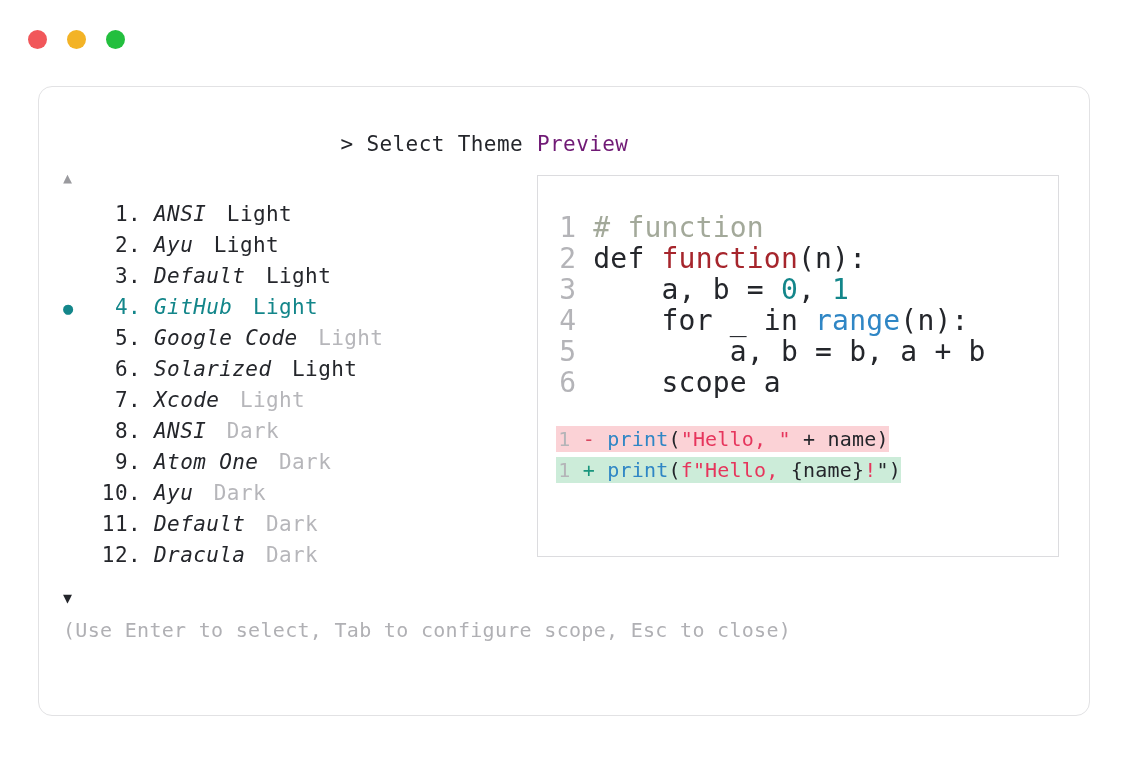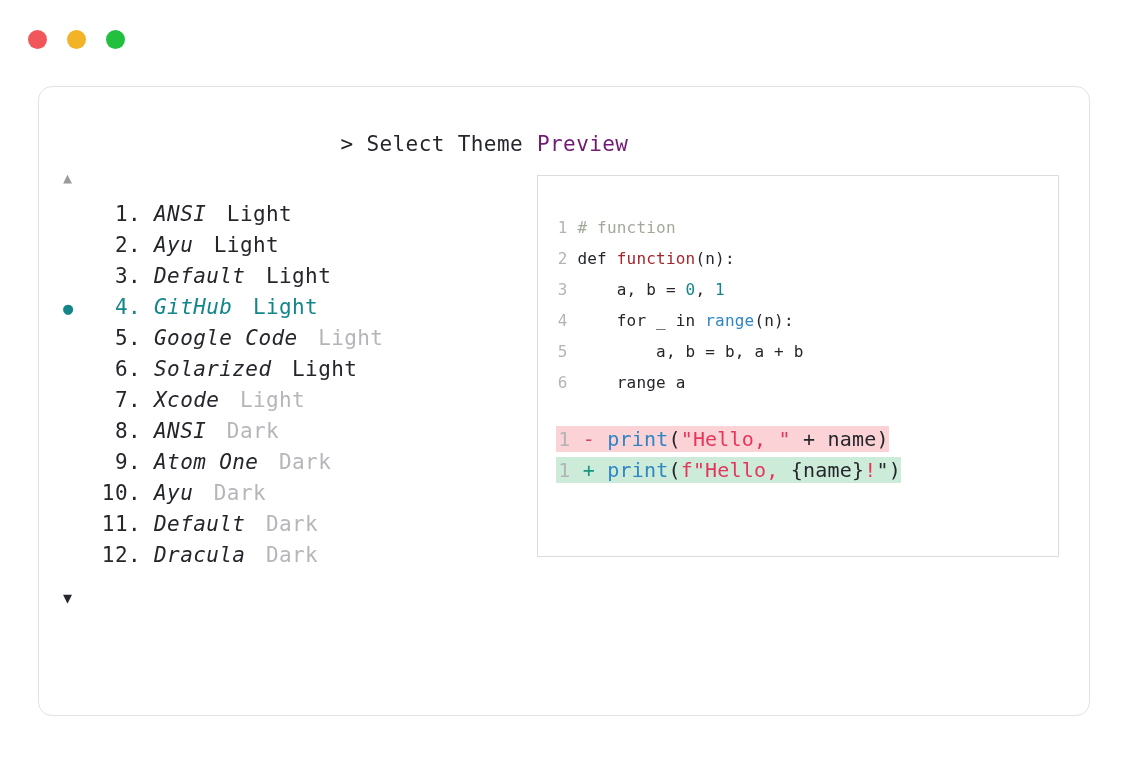--- a/index.html
+++ b/index.html
@@ -138,21 +138,21 @@
     width: 522px;
     height: 382px;
     box-sizing: border-box;
     border: 1.4px solid #dcdcdf;
     background: #ffffff;
     padding: 36px 0 0 0;
     overflow: hidden;
   }
 
   .code-line {
-    font-size: 16px;
+    font-size: 28px;
     line-height: 31px;
     white-space: pre;
     letter-spacing: 0.2px;
     padding-left: 18px;
   }
   .gutter {
     color: #b4b4b8;
     display: inline-block;
     width: 1.2ch;
     text-align: right;
@@ -233,25 +233,26 @@
 
       <div class="right-col">
         <div class="preview-label">Preview</div>
         <div class="preview-panel">
           <div id="code-sample">
               <div class="code-line"><span class="gutter">1</span><span class="code-body"> <span class="tok-comment"># function</span></span></div>
               <div class="code-line"><span class="gutter">2</span><span class="code-body"> <span class="tok-kw">def </span><span class="tok-fn">function</span><span class="tok-plain">(n):</span></span></div>
               <div class="code-line"><span class="gutter">3</span><span class="code-body"> <span class="tok-plain">    a, b = </span><span class="tok-num">0</span><span class="tok-plain">, </span><span class="tok-num">1</span></span></div>
               <div class="code-line"><span class="gutter">4</span><span class="code-body"> <span class="tok-plain">    for _ in </span><span class="tok-builtin">range</span><span class="tok-plain">(n):</span></span></div>
               <div class="code-line"><span class="gutter">5</span><span class="code-body"> <span class="tok-plain">        a, b = b, a + b</span></span></div>
-              <div class="code-line"><span class="gutter">6</span><span class="code-body"> <span class="tok-plain">    range a</span></span></div>
+              <div class="code-line"><span class="gutter">6</span><span class="code-body"> <span class="tok-plain">    scope a</span></span></div>
             </div>
           <div class="diff-block" id="diff-sample">
               <div class="diff-line diff-del"><span class="diff-hl"><span class="gutter">1</span><span class="sign-del"> - </span><span class="tok-call">print</span><span class="tok-plain">(</span><span class="tok-str">"Hello, "</span><span class="tok-plain"> + name)</span></span></div>
               <div class="diff-line diff-add"><span class="diff-hl"><span class="gutter">1</span><span class="sign-add"> + </span><span class="tok-call">print</span><span class="tok-plain">(</span><span class="tok-str">f"Hello, </span><span class="tok-plain">{name}</span><span class="tok-str">!</span><span class="tok-plain">")</span></span></div>
             </div>
         </div>
       </div>
 
+      <div class="footer-hint">(Use Enter to select, Tab to configure scope, Esc to close)</div>
 
     </div>
   </div>
 </div>
 
 </body></html>

